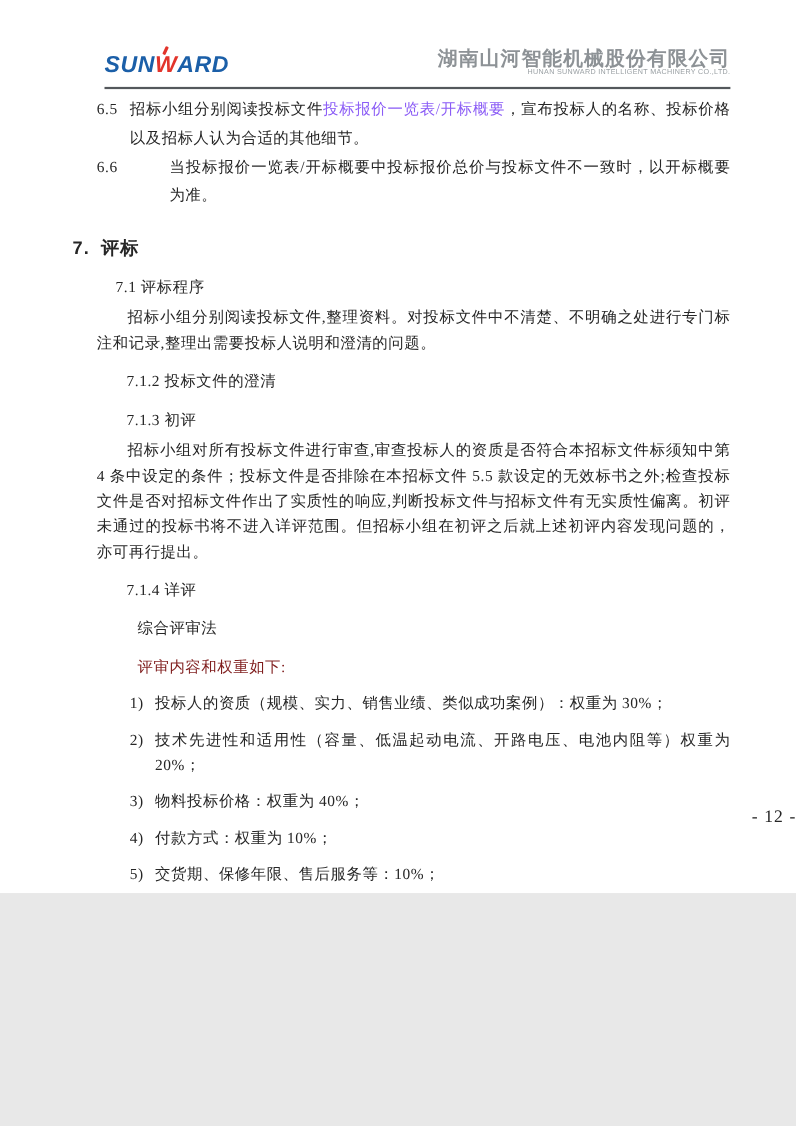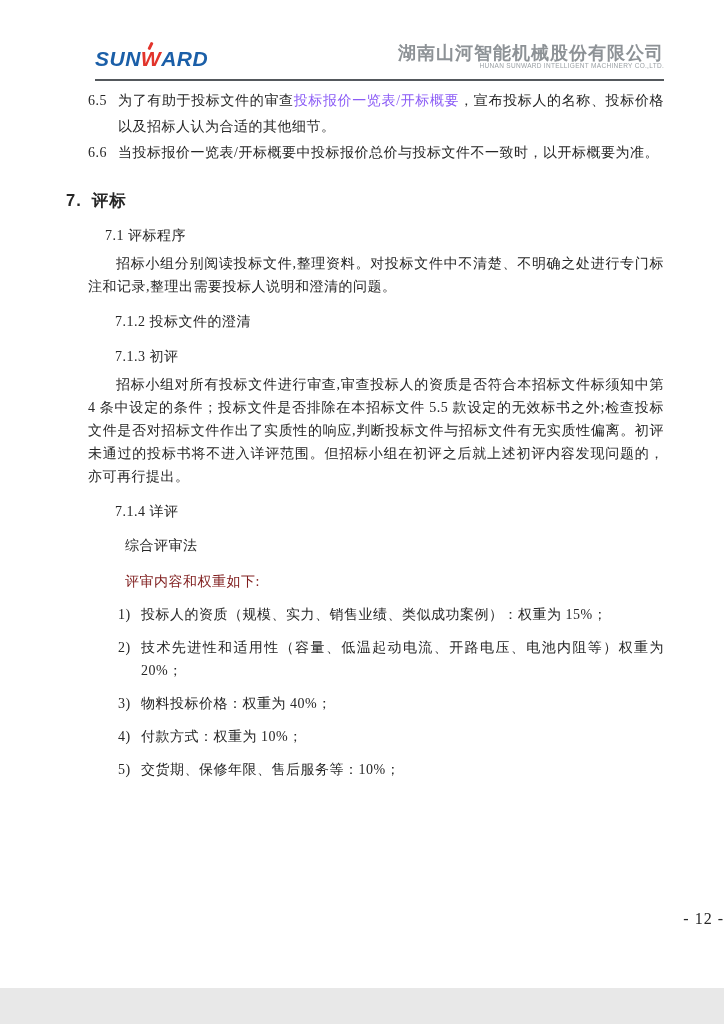--- a/index.html
+++ b/index.html
@@ -1,19 +1,19 @@
 <!DOCTYPE html>
 <html><head>
 <meta charset="utf-8">
 <style>
   html, body { margin:0; padding:0; background:#e8e8e8; }
   .page {
     position: relative;
     width: 724px;
-    height: 988px;
+    height: 812px;
     margin: 0 auto;
     background: #ffffff;
     font-family: "Liberation Serif", "DejaVu Serif", serif;
     color: #262626;
     overflow: hidden;
   }
 
   
   .header { padding: 46px 60px 0 95px; }
   .header-row { display: flex; justify-content: space-between; align-items: flex-start; }
@@ -56,21 +56,21 @@
   }
   .header-rule { height: 2px; background: #54585c; margin-top: 7px; }
 
   
   .content { padding: 0 60px 0 88px; font-size: 14px; letter-spacing: 0.5px; }
 
   .clause { display: flex; line-height: 26px; text-align: justify; }
   .clause .clause-num { flex: 0 0 30px; }
   .clause .clause-text { flex: 1; }
   .clause-65 { margin-top: 7px; }
-  .clause-66 { margin-top: 0; }
+  .clause-66 { margin-top: 0; gap: 36px; }
 
   .red-text { color: #8b5cf6; }
 
   .sec-heading {
     margin-top: 23px;
     margin-left: -22px;
     font-family: "Liberation Sans", "DejaVu Sans", sans-serif;
     font-weight: bold;
     font-size: 16.5px;
     line-height: 22px;
@@ -122,21 +122,21 @@
         <div class="company-en">HUNAN SUNWARD INTELLIGENT MACHINERY CO.,LTD.</div>
       </div>
     </div>
     <div class="header-rule"></div>
   </div>
 
   <div class="content">
 
     <div class="clause clause-65">
       <span class="clause-num">6.5</span>
-      <span class="clause-text"><span>为了有助于投标文件的审查</span><span class="red-text">投标报价一览表/开标概要</span><span>，宣布投标人的名称、投标价格以及招标人认为合适的其他细节。</span></span>
+      <span class="clause-text"><span>招标小组分别阅读投标文件</span><span class="red-text">投标报价一览表/开标概要</span><span>，宣布投标人的名称、投标价格以及招标人认为合适的其他细节。</span></span>
     </div>
 
     <div class="clause clause-66">
       <span class="clause-num">6.6</span>
       <span class="clause-text">当投标报价一览表/开标概要中投标报价总价与投标文件不一致时，以开标概要为准。</span>
     </div>
 
     <div class="sec-heading">
       <span class="sec-num">7.</span><span>评标</span>
     </div>
@@ -150,21 +150,21 @@
     <div class="sub2 spaced">7.1.3 初评</div>
     <div class="para">招标小组对所有投标文件进行审查,审查投标人的资质是否符合本招标文件标须知中第 4 条中设定的条件；投标文件是否排除在本招标文件 5.5 款设定的无效标书之外;检查投标文件是否对招标文件作出了实质性的响应,判断投标文件与招标文件有无实质性偏离。初评未通过的投标书将不进入详评范围。但招标小组在初评之后就上述初评内容发现问题的，亦可再行提出。</div>
 
     <div class="sub2 spaced">7.1.4 详评</div>
     <div class="method-line">综合评审法</div>
     <div class="red-note">评审内容和权重如下:</div>
 
     <div class="criteria">
       <div class="criterion">
         <span class="crit-num">1)</span>
-        <span class="crit-text">投标人的资质（规模、实力、销售业绩、类似成功案例）：权重为 15%；</span>
+        <span class="crit-text">投标人的资质（规模、实力、销售业绩、类似成功案例）：权重为 30%；</span>
       </div>
       <div class="criterion">
         <span class="crit-num">2)</span>
         <span class="crit-text">技术先进性和适用性（容量、低温起动电流、开路电压、电池内阻等）权重为 20%；</span>
       </div>
       <div class="criterion">
         <span class="crit-num">3)</span>
         <span class="crit-text">物料投标价格：权重为 40%；</span>
       </div>
       <div class="criterion">

